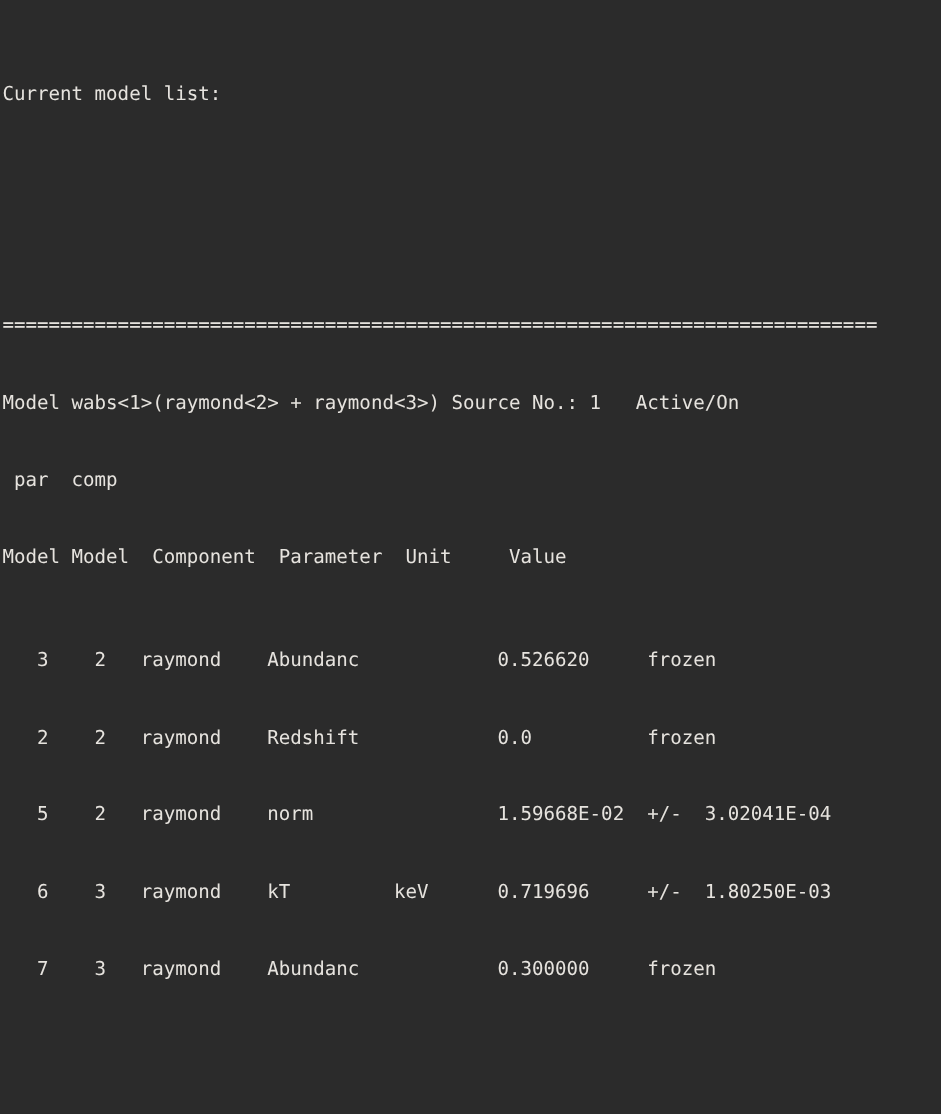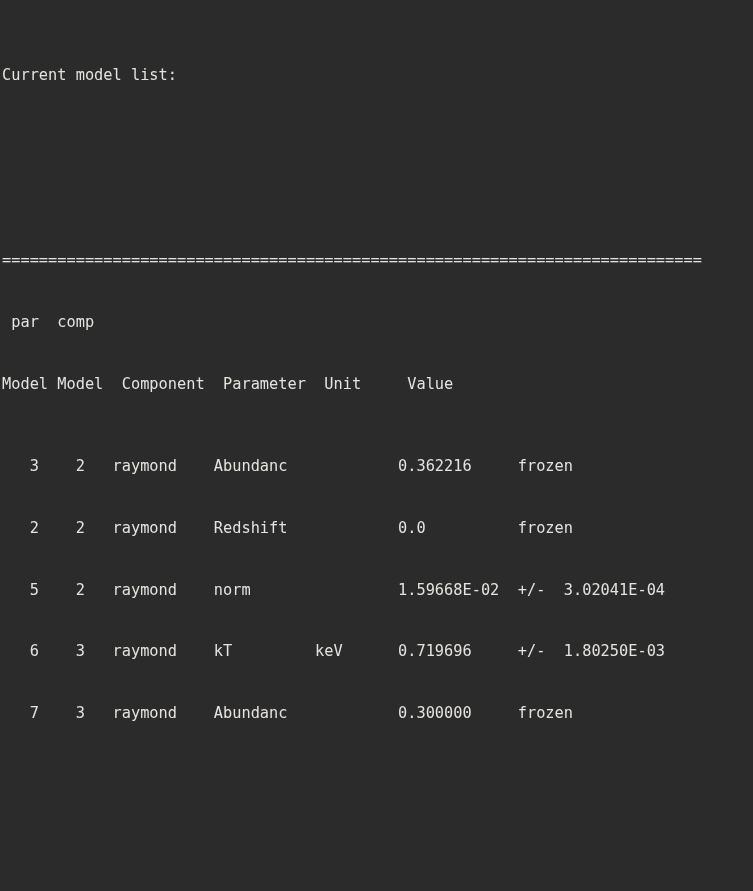--- a/index.html
+++ b/index.html
@@ -37,24 +37,25 @@
 </head>
 <body>
 
 <div id="terminal">
   <div id="screen">
 
     <span class="line">Current model list:</span>
     <span class="line"></span>
     <span class="line"></span>
     <span class="line">============================================================================</span>
+    <span class="line">Model wabs&lt;1&gt;(raymond&lt;2&gt; + raymond&lt;3&gt;) Source No.: 1   Active/On</span>
     <span class="line"> par  comp</span>
     <span class="line">Model Model  Component  Parameter  Unit     Value</span>
 
-    <span class="line">   3    2   raymond    Abundanc            0.362216     frozen</span>
+    <span class="line">   3    2   raymond    Abundanc            0.526620     frozen</span>
     <span class="line">   2    2   raymond    Redshift            0.0          frozen</span>
     <span class="line">   5    2   raymond    norm                1.59668E-02  +/-  3.02041E-04</span>
     <span class="line">   6    3   raymond    kT         keV      0.719696     +/-  1.80250E-03</span>
     <span class="line">   7    3   raymond    Abundanc            0.300000     frozen</span>
     
     
 
     
     
     

